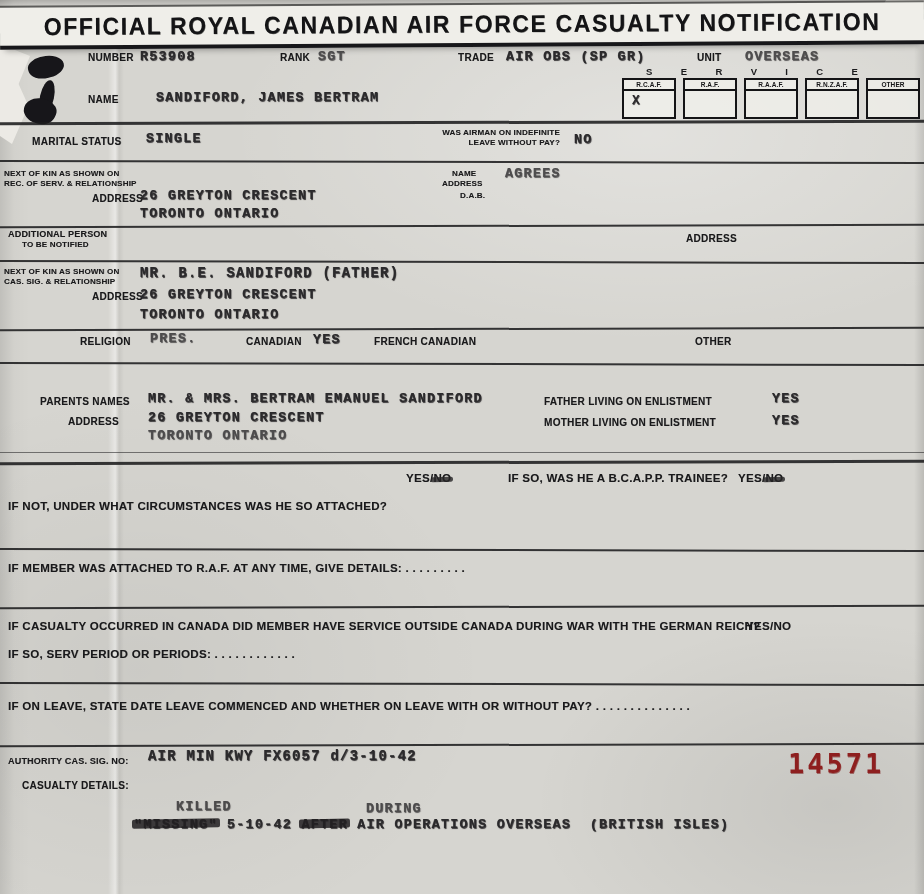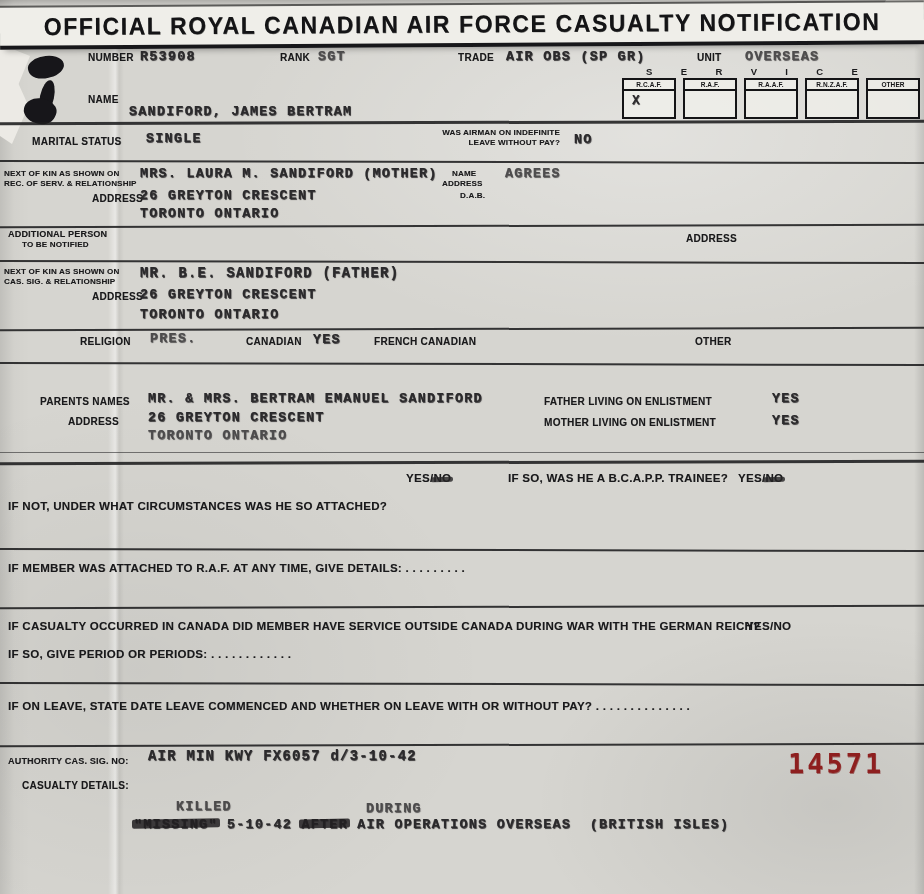--- a/index.html
+++ b/index.html
@@ -94,21 +94,21 @@
 
   <span class="lbl" style="left:88px;top:52px;">NUMBER</span>
   <span class="typed" style="left:140px;top:49px;">R53908</span>
   <span class="lbl" style="left:280px;top:52px;">RANK</span>
   <span class="typed fade" style="left:318px;top:49px;">SGT</span>
   <span class="lbl" style="left:458px;top:52px;">TRADE</span>
   <span class="typed" style="left:506px;top:49px;">AIR OBS (SP GR)</span>
   <span class="lbl" style="left:697px;top:52px;">UNIT</span>
   <span class="typed fade" style="left:745px;top:49px;">OVERSEAS</span>
   <span class="lbl" style="left:88px;top:94px;">NAME</span>
-  <span class="typed" style="left:129px;top:90px;margin-top:14px;">SANDIFORD, JAMES BERTRAM</span>
+  <span class="typed" style="left:156px;top:90px;">SANDIFORD, JAMES BERTRAM</span>
 
   <div class="svc-letters">
     <span>S</span>
     <span>E</span>
     <span>R</span>
     <span>V</span>
     <span>I</span>
     <span>C</span>
     <span>E</span>
   </div>
@@ -137,21 +137,20 @@
 
   <span class="lbl" style="left:32px;top:136px;">MARITAL STATUS</span>
   <span class="typed" style="left:146px;top:131px;">SINGLE</span>
   <span class="lbl sm right" style="left:400px;top:128px;width:160px;">WAS AIRMAN ON INDEFINITE</span>
   <span class="lbl sm right" style="left:400px;top:138px;width:160px;">LEAVE WITHOUT PAY?</span>
   <span class="typed" style="left:574px;top:132px;">NO</span>
 
   <span class="lbl sm" style="left:4px;top:169px;">NEXT OF KIN AS SHOWN ON</span>
   <span class="lbl sm" style="left:4px;top:179px;">REC. OF SERV. &amp; RELATIONSHIP</span>
   <span class="lbl" style="left:92px;top:193px;">ADDRESS</span>
-  <span class="typed" style="left:140px;top:166px;">MRS. LAURA M. SANDIFORD (MOTHER)</span>
   <span class="lbl sm" style="left:452px;top:169px;">NAME</span>
   <span class="lbl sm" style="left:442px;top:179px;">ADDRESS</span>
   <span class="lbl sm" style="left:460px;top:191px;">D.A.B.</span>
   <span class="typed fade" style="left:505px;top:166px;">AGREES</span>
   <span class="typed" style="left:140px;top:188px;">26 GREYTON CRESCENT</span>
   <span class="typed" style="left:140px;top:206px;">TORONTO ONTARIO</span>
 
   <span class="lbl sm" style="left:8px;top:229px;font-size:9px;">ADDITIONAL PERSON</span>
   <span class="lbl sm" style="left:22px;top:240px;">TO BE NOTIFIED</span>
   <span class="lbl" style="left:686px;top:233px;">ADDRESS</span>
@@ -182,21 +181,21 @@
 
   <span class="lbl q" style="left:406px;top:472px;"><span>YES/</span><span class="struck">NO</span></span>
   <span class="lbl q" style="left:508px;top:472px;">IF SO, WAS HE A B.C.A.P.P. TRAINEE?</span>
   <span class="lbl q" style="left:738px;top:472px;"><span>YES/</span><span class="struck">NO</span></span>
   <span class="lbl q" style="left:8px;top:500px;">IF NOT, UNDER WHAT CIRCUMSTANCES WAS HE SO ATTACHED?</span>
 
   <span class="lbl q" style="left:8px;top:620px;">IF CASUALTY OCCURRED IN CANADA DID MEMBER HAVE SERVICE OUTSIDE CANADA DURING WAR WITH THE GERMAN REICH?</span>
 
   <span class="lbl q" style="left:8px;top:562px;">IF MEMBER WAS ATTACHED TO R.A.F. AT ANY TIME, GIVE DETAILS: . . . . . . . . .</span>
   <span class="lbl q" style="left:746px;top:620px;">YES/NO</span>
-  <span class="lbl q" style="left:8px;top:648px;">IF SO, GIVE PERIOD OR PERIODS: . . . . . . . . . . . .</span>
+  <span class="lbl q" style="left:8px;top:648px;">IF SO, SERV PERIOD OR PERIODS: . . . . . . . . . . . .</span>
 
   <span class="lbl q" style="left:8px;top:700px;">IF ON LEAVE, STATE DATE LEAVE COMMENCED AND WHETHER ON LEAVE WITH OR WITHOUT PAY? . . . . . . . . . . . . . .</span>
 
   <span class="lbl sm" style="left:8px;top:756px;font-size:9px;">AUTHORITY CAS. SIG. NO:</span>
   <span class="typed big" style="left:148px;top:748px;">AIR MIN KWY FX6057 d/3-10-42</span>
   <span class="lbl" style="left:22px;top:780px;">CASUALTY DETAILS:</span>
   <span class="stamp">14571</span>
 
   <span class="typed fade" style="left:176px;top:799px;">KILLED</span>
   <span class="typed fade" style="left:366px;top:801px;">DURING</span>

